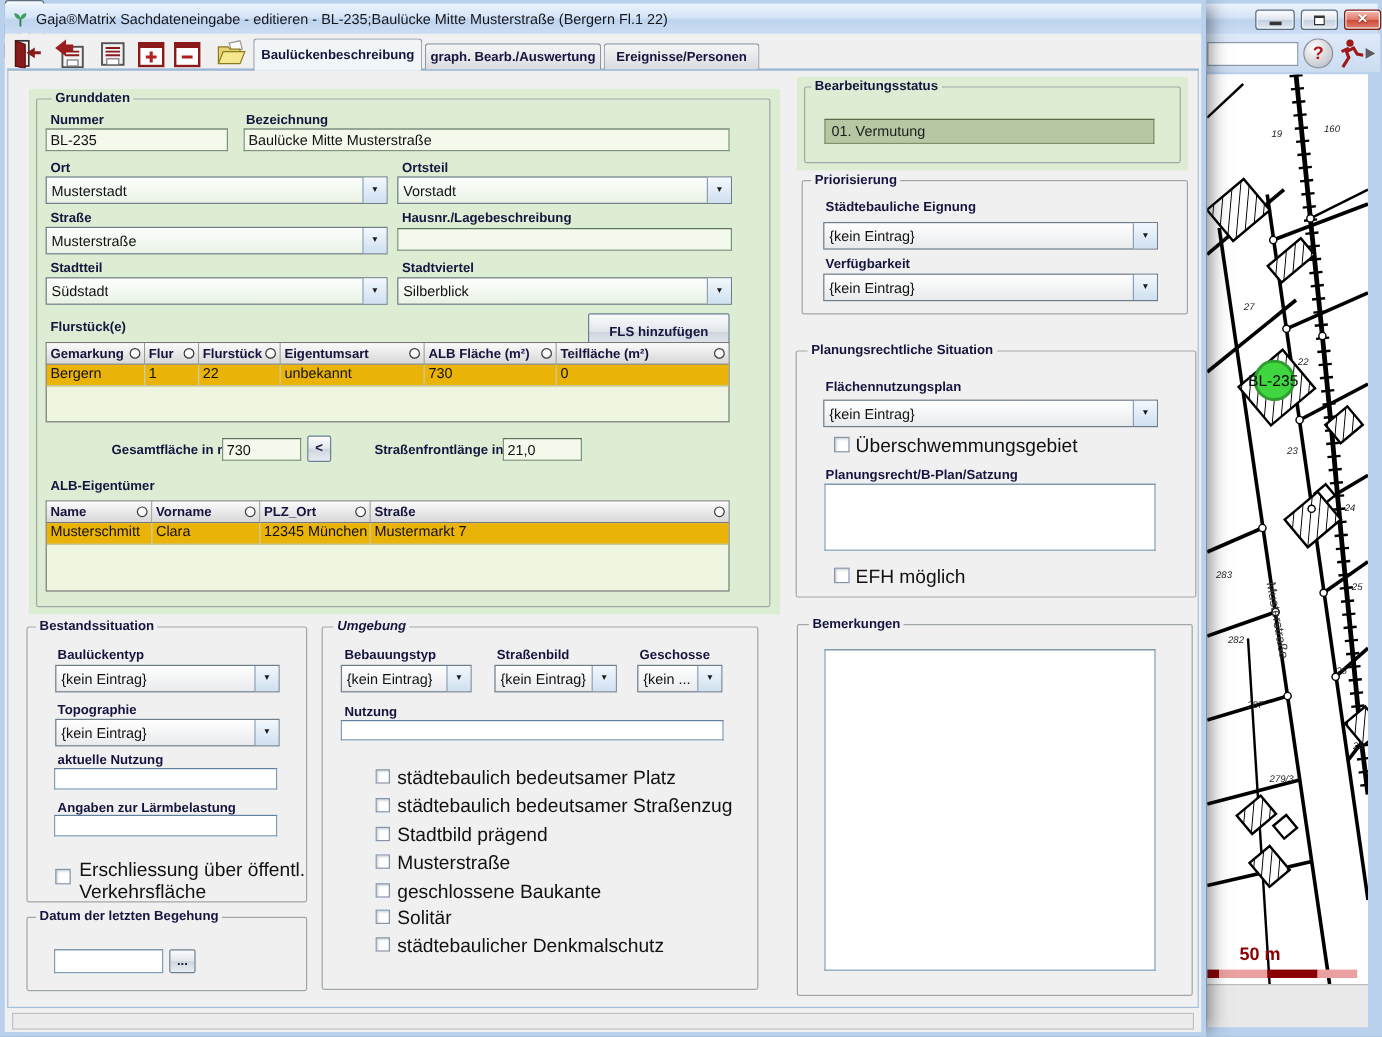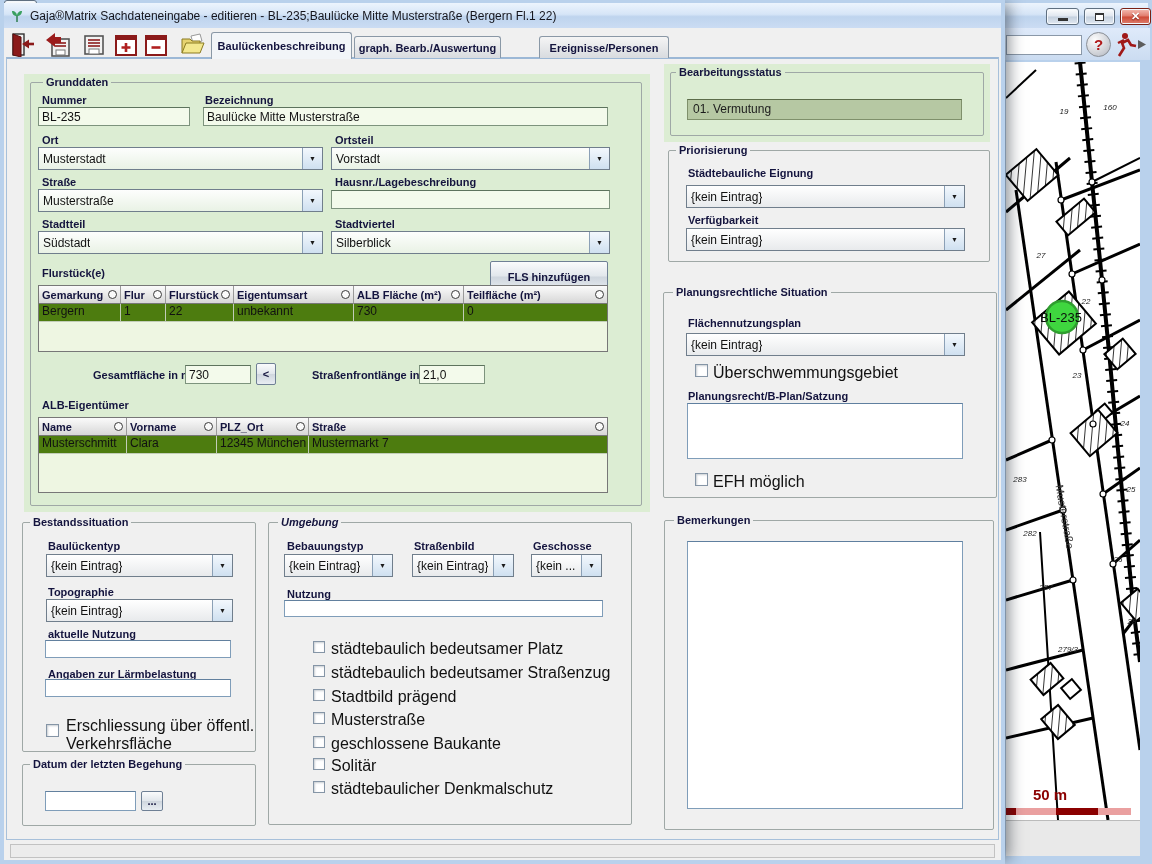--- a/index.html
+++ b/index.html
@@ -59,21 +59,21 @@
   .combo .arr { margin-left:auto; width:20px; align-self:stretch; border-left:1px solid #8ba0b6;
     background:linear-gradient(#f3f8fd,#cfe0f0); display:flex; align-items:center; justify-content:center;
     font-size:7px; color:#1a1a1a; }
 
   .grid { position:absolute; border:1px solid #777; background:#eef6e2; display:flex; flex-direction:column; z-index:3;}
   .grow { display:flex; }
   .gh { height:18px; background:linear-gradient(#fbfbfb,#d7d7d7); border-right:1px solid #999;
     border-bottom:1px solid #777; font-size:11px; font-weight:bold; color:#14143e;
     display:flex; align-items:center; padding:0 3px; }
   .gh .circ { margin-left:auto; width:9px; height:9px; border:1px solid #3a3a3a; border-radius:50%; background:#fafafa; }
-  .gc { height:18px; background:#4d7c0f; border-right:1px solid #c2cdb8; border-bottom:1px solid #c2cdb8;
+  .gc { height:18px; background:#eab308; border-right:1px solid #c2cdb8; border-bottom:1px solid #c2cdb8;
     font-size:12px; color:#111; padding:0 3px; white-space:nowrap; overflow:hidden; }
 
   .btn { position:absolute; border:1px solid #6f8095; border-radius:2px;
     background:linear-gradient(#fafbfc,#e2e7ec 48%,#cfd6de 52%,#e8edf2);
     font-size:11px; font-weight:bold; color:#14143e; display:flex; align-items:center; justify-content:center; z-index:3;}
 
   .cb { position:absolute; width:13px; height:13px; background:#fff; border:1px solid #8595a6;
     box-shadow:inset 1px 1px 2px rgba(40,60,80,.25); z-index:3;}
   .cbl { position:absolute; font-size:16px; color:#111; white-space:nowrap; z-index:3;}
 
@@ -288,21 +288,21 @@
     </svg>
   </div>
 
   <div id="contentpane"></div>
   <div class="tab active" style="left:211px;width:141px;">
       <span>Baulückenbeschreibung</span>
     </div>
   <div class="tab" style="left:354px;width:147px;">
       <span>graph. Bearb./Auswertung</span>
     </div>
-  <div class="tab" style="left:503px;width:130px;margin-left:36px;">
+  <div class="tab" style="left:503px;width:130px;">
       <span>Ereignisse/Personen</span>
     </div>
 
   <div class="panel-green" style="left:24px;top:74px;width:626px;height:438px;"></div>
   <div class="grp" style="left:30px;top:82px;width:612px;height:424px;"></div>
   <div class="glabel bg-green" style="left:43px;top:76px;">Grunddaten</div>
 
   <div class="flabel" style="left:42px;top:94px;">Nummer</div>
   <input class="tin" style="left: 38px; top: 107px; width: 152px;" value="BL-235">
   <div class="flabel" style="left:205px;top:94px;">Bezeichnung</div>

